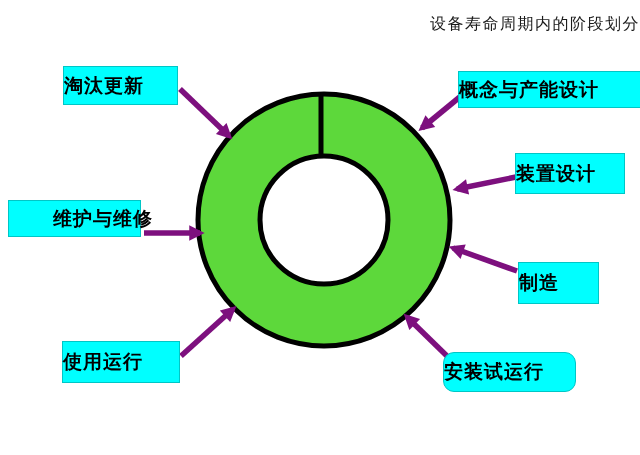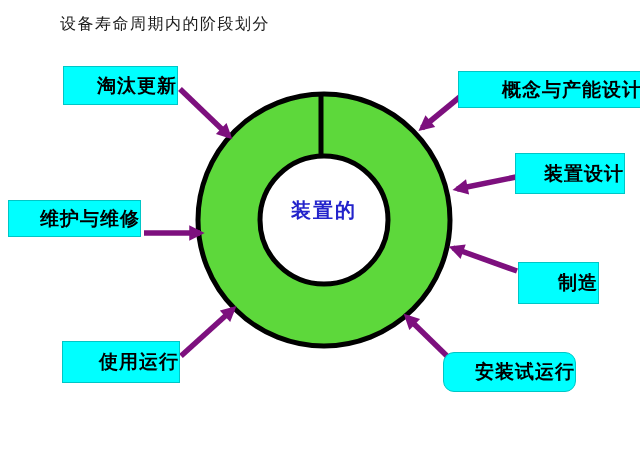--- a/index.html
+++ b/index.html
@@ -20,44 +20,44 @@
   }
   .stage-canvas{
     position:relative;
     width:640px;height:455px;
     background:var(--page-bg);
     overflow:hidden;
   }
   .diagram-title{
     position:absolute;
     left:60px;top:14px;width:580px;
-    text-align:left;
+    text-align:right;
     font-size:16px;
     letter-spacing:1.5px;
     color:var(--title-text);
   }
   .diagram-svg{position:absolute;left:0;top:0;}
   .ring{fill:var(--ring-fill);stroke:var(--ring-border);stroke-width:5;}
   .hole{fill:var(--page-bg);stroke:var(--ring-border);stroke-width:5;}
   .divider{stroke:var(--ring-border);stroke-width:5;}
   .arrow{stroke:var(--arrow);stroke-width:5.5;}
   .arrowhead{fill:var(--arrow,#7d107e);}
   .stage-box{
     position:absolute;
-    display:flex;align-items:center;justify-content:flex-end;
+    display:flex;align-items:center;justify-content:flex-start;
     background:var(--box-fill);
     border:1px solid var(--box-border);
     color:var(--label-text);
     font-size:19px;font-weight:600;letter-spacing:1px;
     white-space:nowrap;
     box-sizing:border-box;
   }
   .b-obsolete{left:63px;top:66px;width:115px;height:39px;}
   .b-concept{left:458px;top:71px;width:185px;height:37px;}
-  .b-design{left:515px;top:153px;width:110px;height:41px;padding-left:48px;}
+  .b-design{left:515px;top:153px;width:110px;height:41px;}
   .b-manufacture{left:518px;top:262px;width:81px;height:42px;}
   .b-install{left:443px;top:352px;width:133px;height:40px;border-radius:11px;}
   .b-operate{left:62px;top:341px;width:118px;height:42px;}
   .b-maintain{left:8px;top:200px;width:133px;height:37px;padding-left:44px;}
   .center-label{
     position:absolute;
     left:254px;top:194px;width:140px;
     text-align:center;
     color:var(--center-text);
     font-size:20px;font-weight:bold;
@@ -108,16 +108,15 @@
     <span>使用运行</span>
   </div>
   <div class="stage-box b-maintain">
     <span>维护与维修</span>
   </div>
   <div class="stage-box b-obsolete">
     <span>淘汰更新</span>
   </div>
 
   <div class="center-label">
-    <div>装置的</div>
   </div>
 
 </div>
 
 </body></html>

